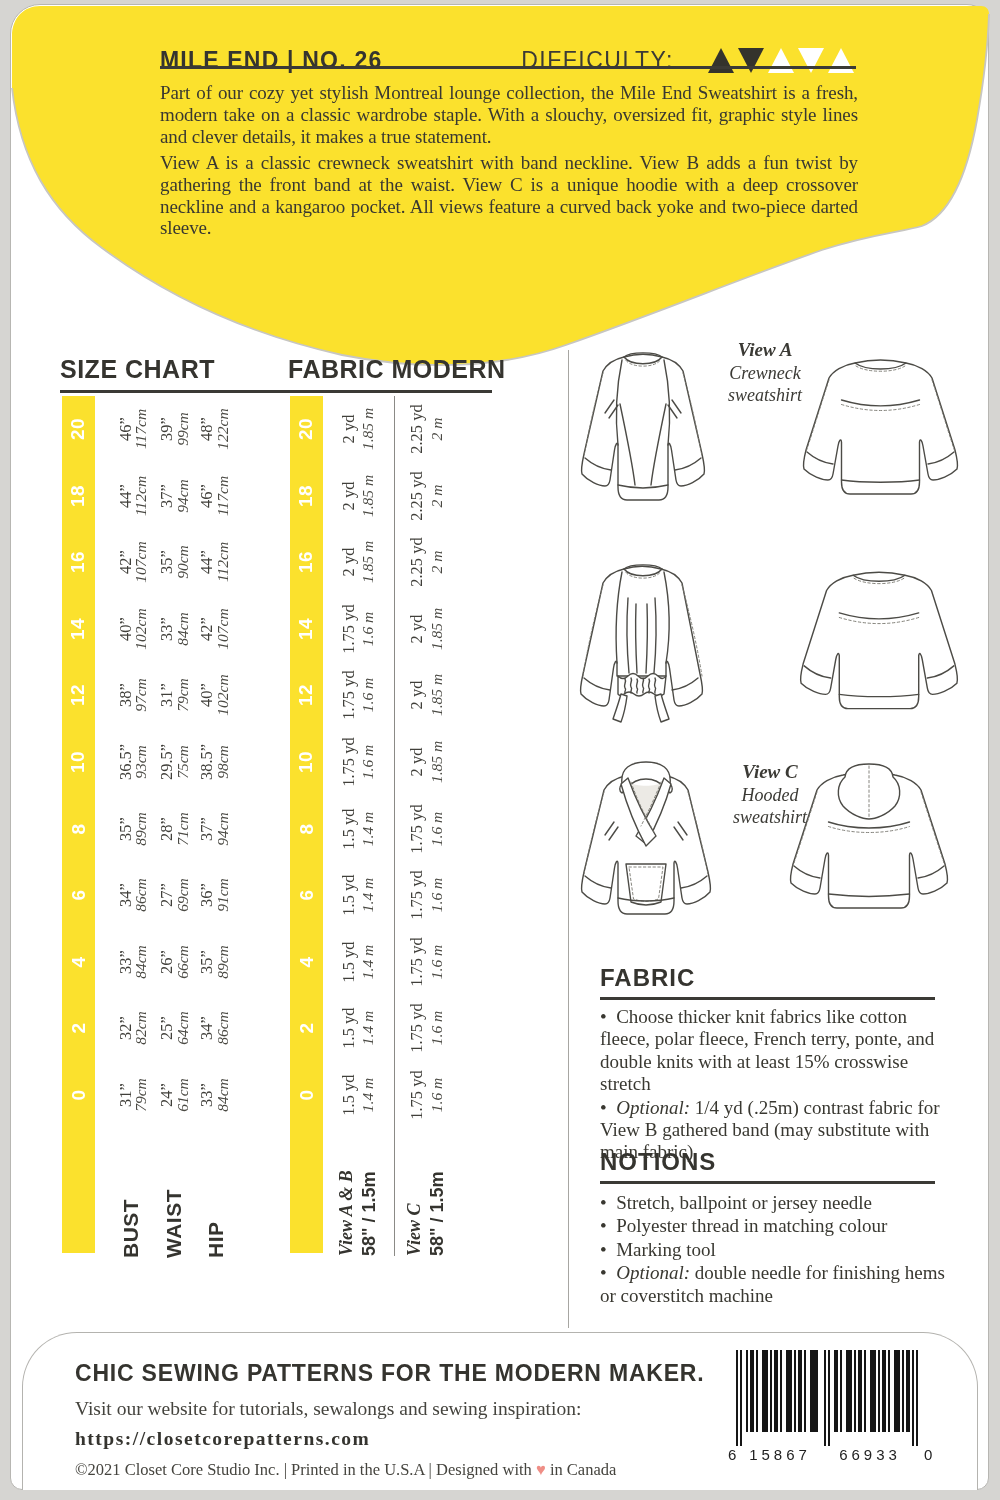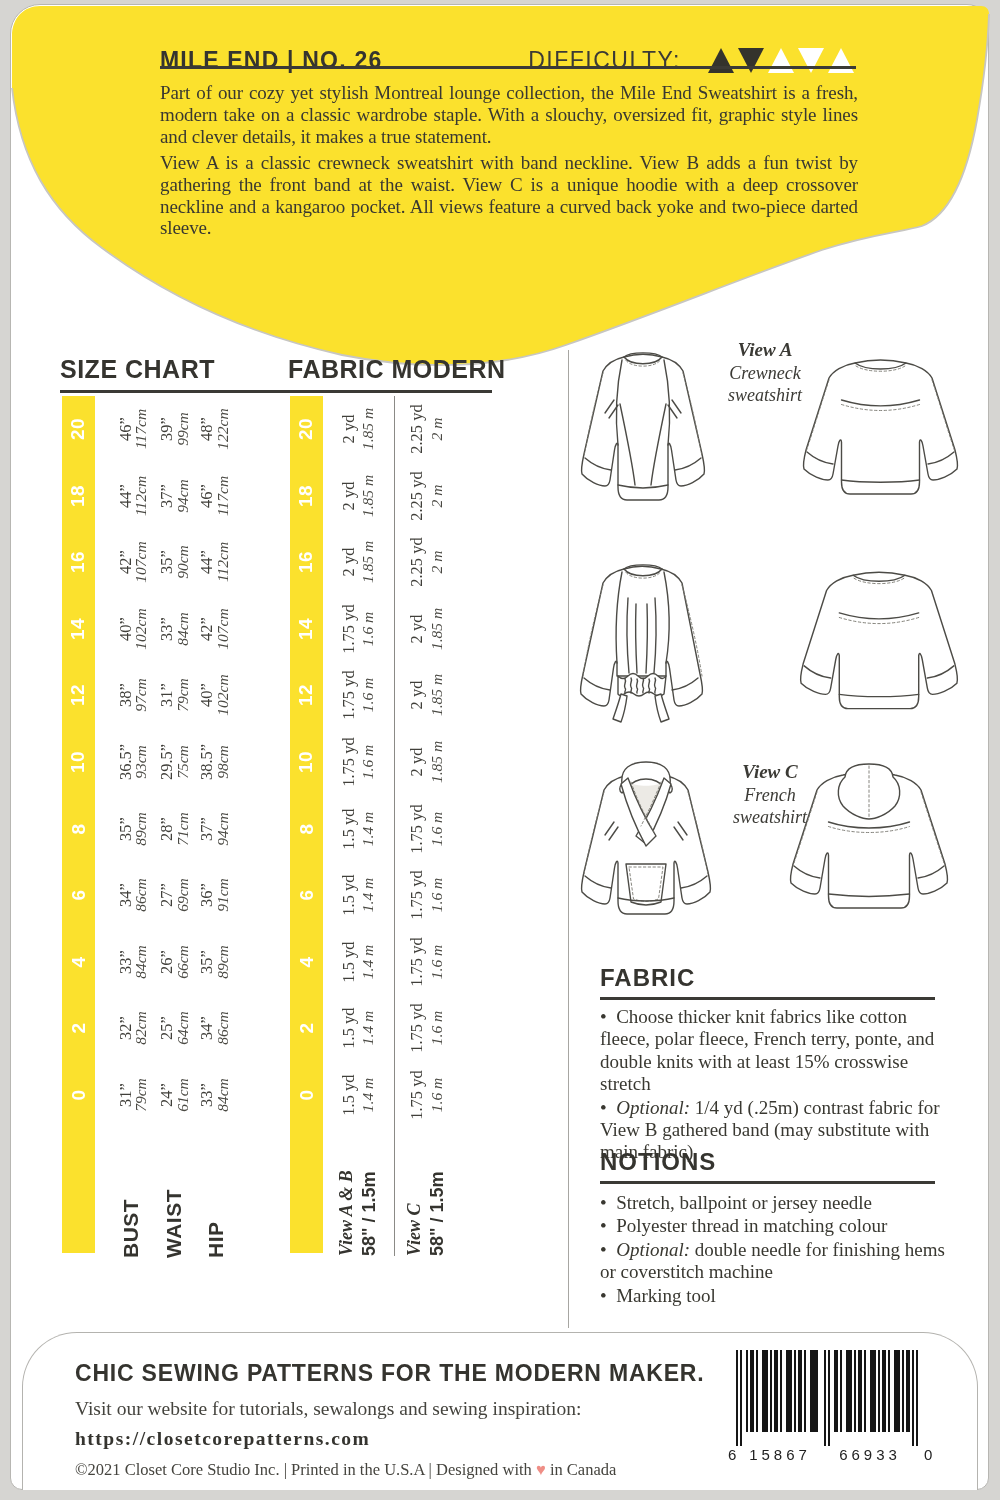--- a/index.html
+++ b/index.html
@@ -4,21 +4,21 @@
 <style>
   html,body{margin:0;padding:0;background:#cfcecb;}
   .canvas{position:relative;width:1000px;height:1500px;background:#d6d5d2;overflow:hidden;
           font-family:"Liberation Serif",serif;color:#3b3a35;}
   .envelope{position:absolute;left:10px;top:4px;width:979px;height:1486px;background:#fff;
             border:1.5px solid #b7b6b2;border-radius:30px 22px 12px 12px;box-sizing:border-box;}
   .flap-svg{position:absolute;left:10px;top:4px;}
   
   .flap-header{position:absolute;left:160px;top:24px;width:696px;display:flex;justify-content:space-between;align-items:center;margin-top:23px;}
   .pattern-title{font-family:"Liberation Sans",sans-serif;font-weight:700;font-size:23px;letter-spacing:1.2px;color:#35342f;}
-  .difficulty{display:flex;align-items:center;gap:25px;}
+  .difficulty{display:flex;align-items:center;gap:32px;}
   .diff-label{font-family:"Liberation Sans",sans-serif;font-size:23px;letter-spacing:1.5px;color:#3b3a35;}
   .tris{display:flex;align-items:center;}
   .tri{width:0;height:0;border-left:13px solid transparent;border-right:13px solid transparent;
        border-bottom:25px solid #34332c;margin:0 2px;}
   .tri[data-val="light"]{border-bottom-color:#ffffff;}
   .tri:nth-child(even){transform:rotate(180deg);}
   .flap-rule{position:absolute;left:160px;top:66px;width:696px;height:2.5px;background:#3b3a35;}
   .para{position:absolute;left:160px;width:698px;margin:0;font-size:19px;line-height:21.8px;
         text-align:justify;color:#393831;letter-spacing:-0.1px;}
   .para1{top:82px;} .para2{top:152px;}
@@ -547,21 +547,21 @@
   <span class="blabel ylab-i" style="left:404px;top:1256px">View C</span>
   <span class="blabel ylab-b" style="left:427px;top:1256px">58" / 1.5m</span>
 
   <div class="viewlab" style="left:690px;top:338px;width:150px">
     <p class="vname">View A</p>
     <p class="vdesc">Crewneck</p>
     <p class="vdesc">sweatshirt</p>
   </div>
   <div class="viewlab" style="left:695px;top:760px;width:150px">
     <p class="vname">View C</p>
-    <p class="vdesc">French</p>
+    <p class="vdesc">Hooded</p>
     <p class="vdesc">sweatshirt</p>
   </div>
 
   <svg class="dr" style="left:578px;top:344px" width="130" height="182" viewBox="0 0 130 182">
     <path class="g" d="M46,13 C37,15 29,20 25,27 L6,110 C4,119 3,127 4,130 C10,137 21,142 27,142 C30,142 31.5,139 32,136 L36.5,106 C37.5,100 39.5,97 40,101 L40,143 C40,152 43,156 49,156 L81,156 C87,156 90,152 90,143 L90,101 C90.5,97 92.5,100 93.5,106 L98,136 C98.5,139 100,142 103,142 C109,142 120,137 126,130 C127,127 126,119 124,110 L105,27 C101,20 93,15 84,13 C72,9.5 58,9.5 46,13 Z"></path>
     <path d="M46,13 C52,7.5 78,7.5 84,13"></path>
     <path d="M46,13 C53,22 77,22 84,13"></path>
     <path class="st" d="M48,16.5 C54,24 76,24 82,16.5"></path>
     <path d="M44,16 C38,45 37,73 40,101"></path>
     <path d="M86,16 C92,45 93,73 90,101"></path>
@@ -654,22 +654,22 @@
   <div class="bullets" style="top:1006px">
     <p class="bullet">•&nbsp; <span class="lead"></span><span>Choose thicker knit fabrics like cotton fleece, polar fleece, French terry, ponte, and double knits with at least 15% crosswise stretch</span></p>
     <p class="bullet">•&nbsp; <span class="lead">Optional:</span> <span>1/4 yd (.25m) contrast fabric for View B gathered band (may substitute with main fabric)</span></p>
   </div>
 
   <h3 class="shead" style="top:1148px">NOTIONS</h3>
   <div class="srule" style="top:1181px"></div>
   <div class="bullets" style="top:1192px">
     <p class="bullet">•&nbsp; <span>Stretch, ballpoint or jersey needle</span></p>
     <p class="bullet">•&nbsp; <span>Polyester thread in matching colour</span></p>
+    <p class="bullet">•&nbsp; <span>Marking tool</span></p>
     <p class="bullet">•&nbsp; <span class="lead">Optional:</span> <span>double needle for finishing hems or coverstitch machine</span></p>
-    <p class="bullet">•&nbsp; <span>Marking tool</span></p>
   </div>
 
   <div class="footer-panel"></div>
   <p class="tagline">CHIC SEWING PATTERNS FOR THE MODERN MAKER.</p>
   <p class="visit">Visit our website for tutorials, sewalongs and sewing inspiration:</p>
   <p class="url">https://closetcorepatterns.com</p>
   <p class="copyright"><span>©2021 Closet Core Studio Inc.  |  Printed in the U.S.A  |  Designed with </span><span class="heart">♥</span><span> in Canada</span></p>
 
   <svg class="barcode" width="210" height="122" viewBox="0 0 210 122">
     <rect x="8" y="0" width="2" height="96"></rect>

